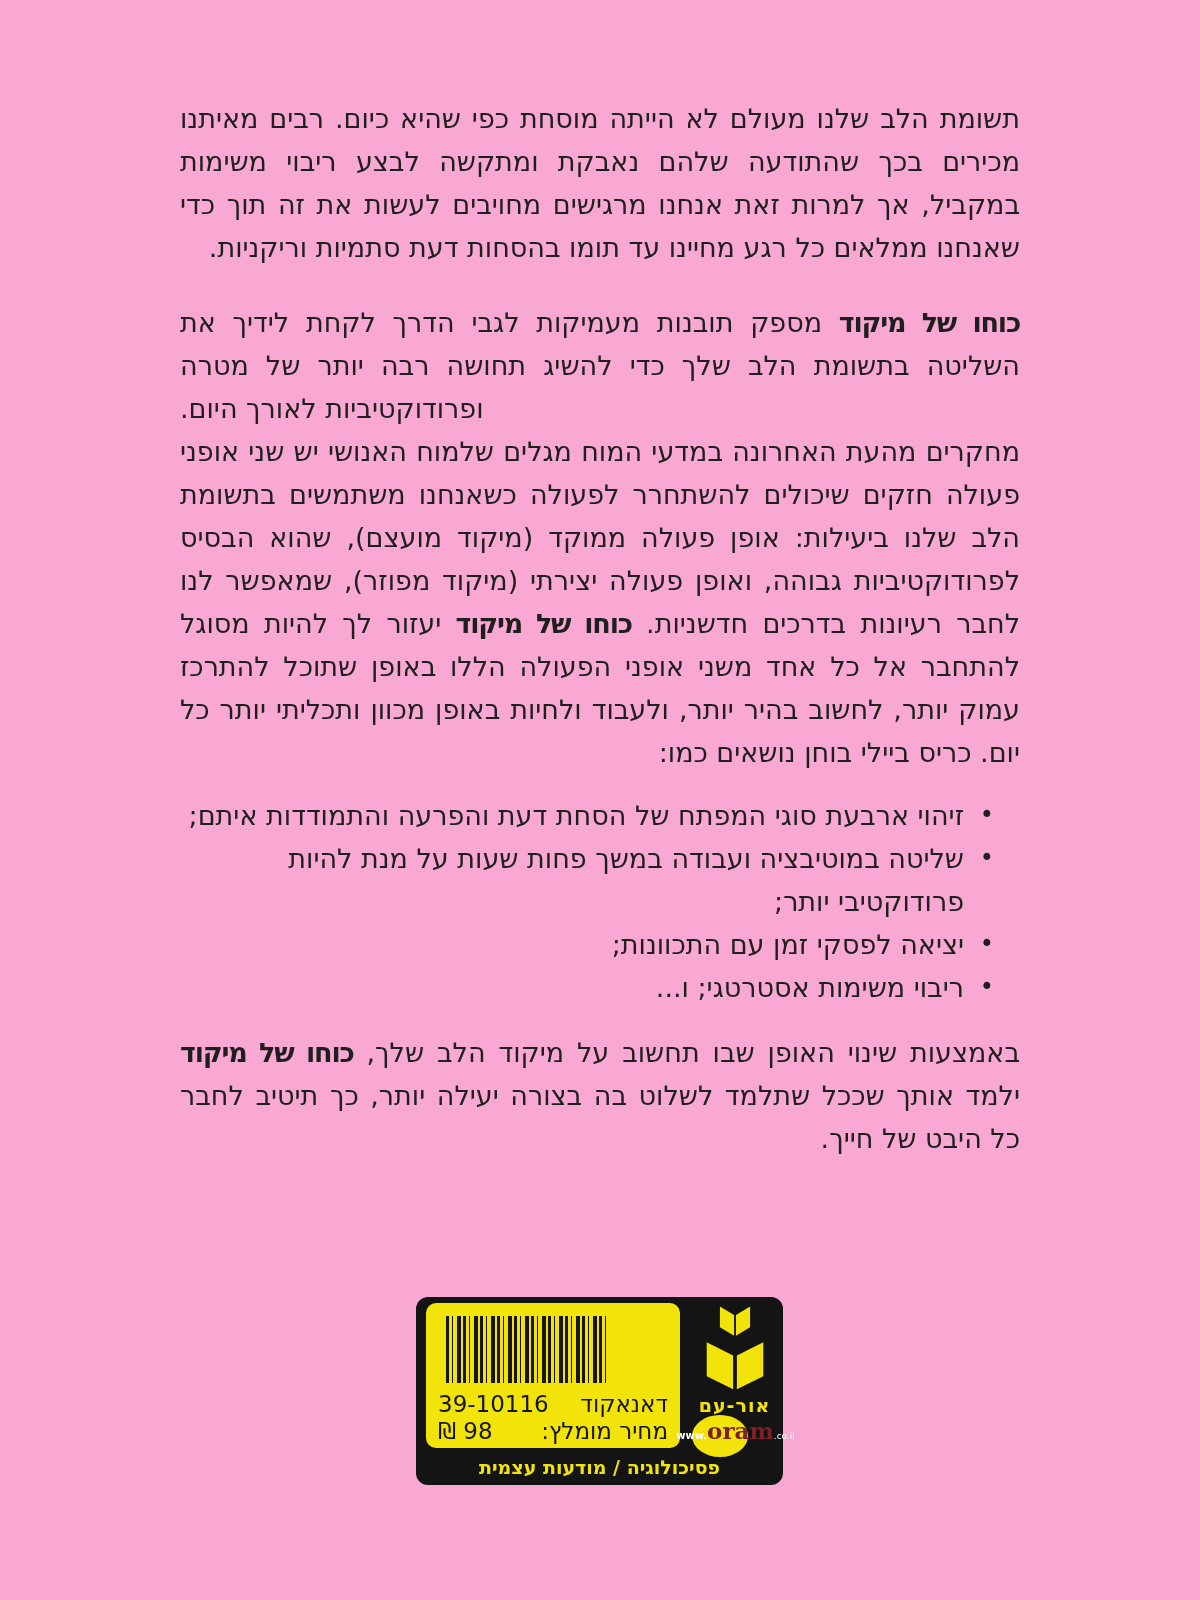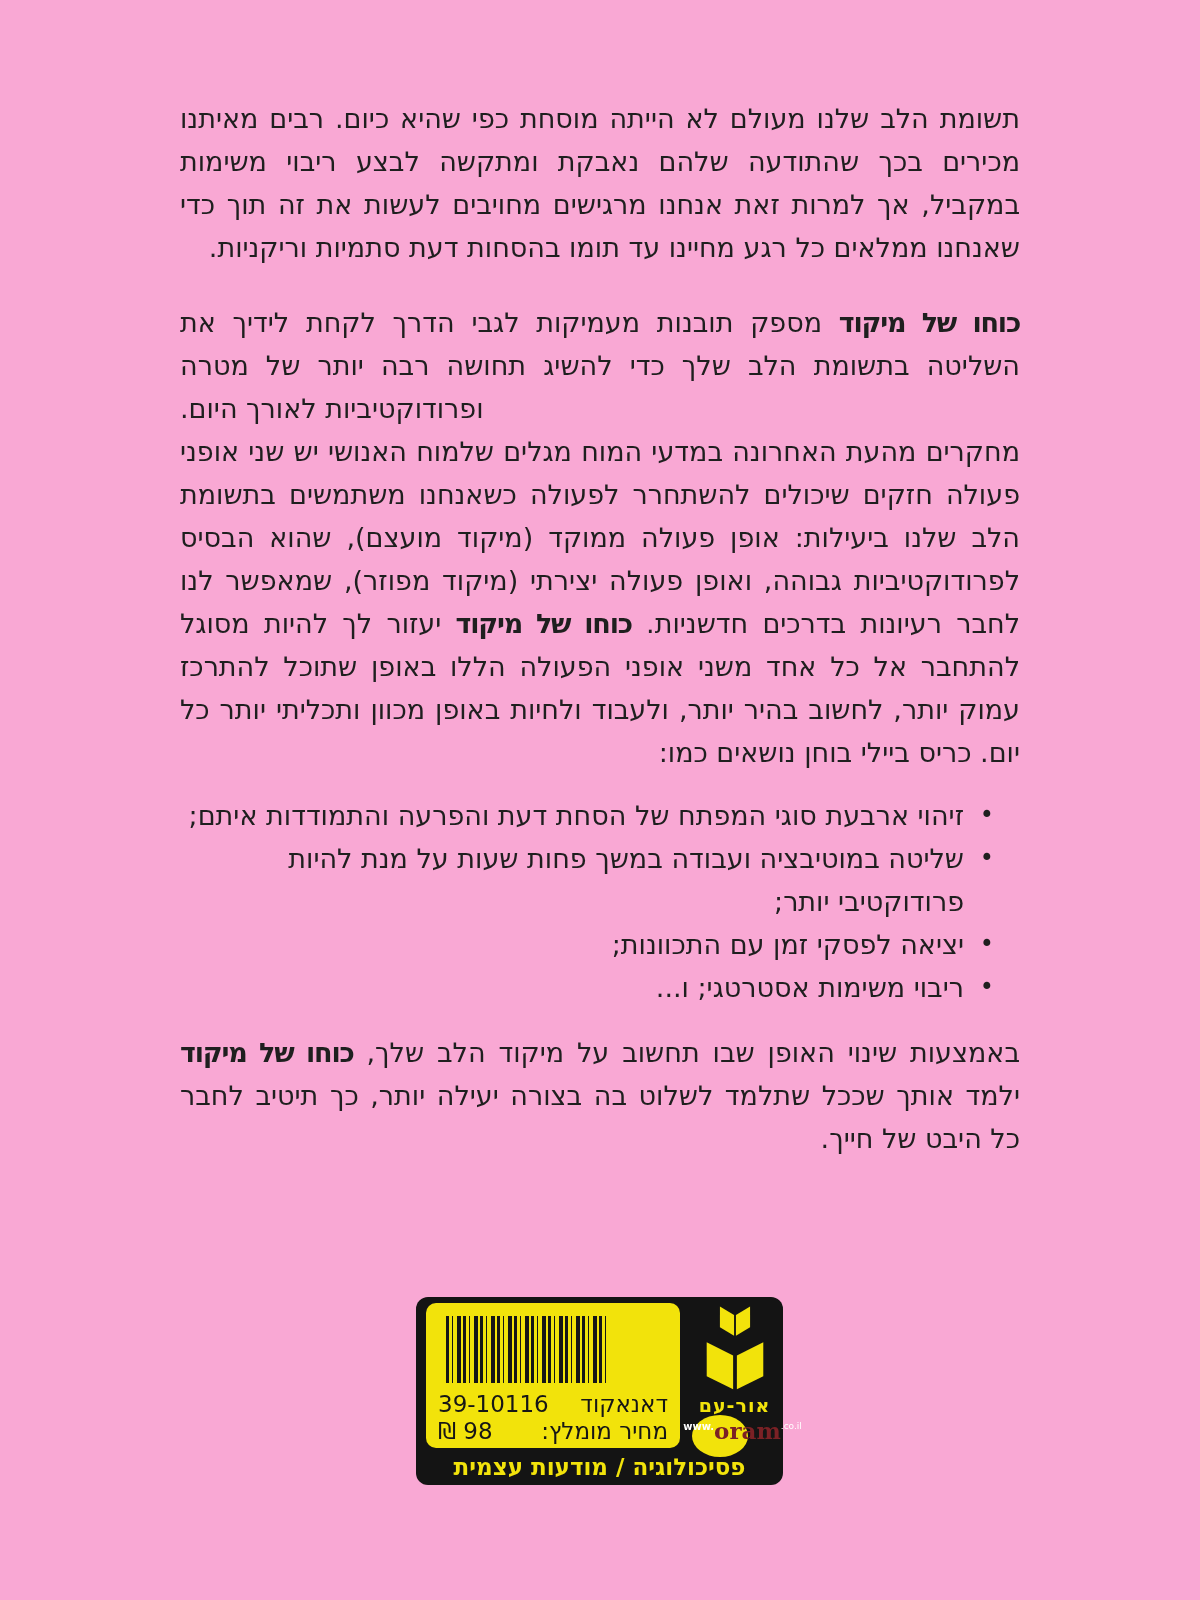--- a/index.html
+++ b/index.html
@@ -30,29 +30,29 @@
   .sticker-line{position:absolute;left:12px;right:12px;display:flex;direction:rtl;
                 justify-content:space-between;font-size:23px;color:#161616;}
   .line-danacode{top:88px;}
   .line-price{top:115px;}
   .logo-col{position:absolute;right:0;top:0;width:97px;height:151px;}
   .logo-svg{position:absolute;top:3px;left:50%;transform:translateX(-50%);}
   .publisher-name{position:absolute;top:97px;width:100%;text-align:center;
                   color:#f2e30b;font-weight:bold;font-size:19px;letter-spacing:1px;}
   .url-circle{position:absolute;top:118px;left:6px;width:56px;height:42px;
               background:#f2e30b;border-radius:50%;}
-  .publisher-url{position:absolute;top:124px;left:8px;width:100%;display:flex;
-                 align-items:flex-start;justify-content:center;direction:ltr;}
+  .publisher-url{position:absolute;top:124px;left:1px;width:100%;display:flex;
+                 align-items:flex-end;justify-content:center;direction:ltr;}
   .url-www{font-size:10px;color:#ffffff;font-weight:bold;}
   .url-name{font-size:23px;color:#7b2125;font-weight:bold;
             font-family:"DejaVu Serif",serif;line-height:20px;}
   .url-tld{font-size:9px;color:#ffffff;}
   .category-strip{position:absolute;left:0;right:0;bottom:0;height:37px;
                   display:flex;align-items:center;justify-content:center;
-                  color:#f2e30b;font-weight:bold;font-size:23px;direction:rtl;}
+                  color:#f2e30b;font-weight:bold;font-size:19px;direction:rtl;}
 </style>
 </head>
 <body>
 
 <div class="page">
 
   <div class="content">
 
     <p><span>תשומת הלב שלנו מעולם לא הייתה מוסחת כפי שהיא כיום. רבים מאיתנו מכירים בכך שהתודעה שלהם נאבקת ומתקשה לבצע ריבוי משימות במקביל, אך למרות זאת אנחנו מרגישים מחויבים לעשות את זה תוך כדי שאנחנו ממלאים כל רגע מחיינו עד תומו בהסחות דעת סתמיות וריקניות.</span></p>
 

